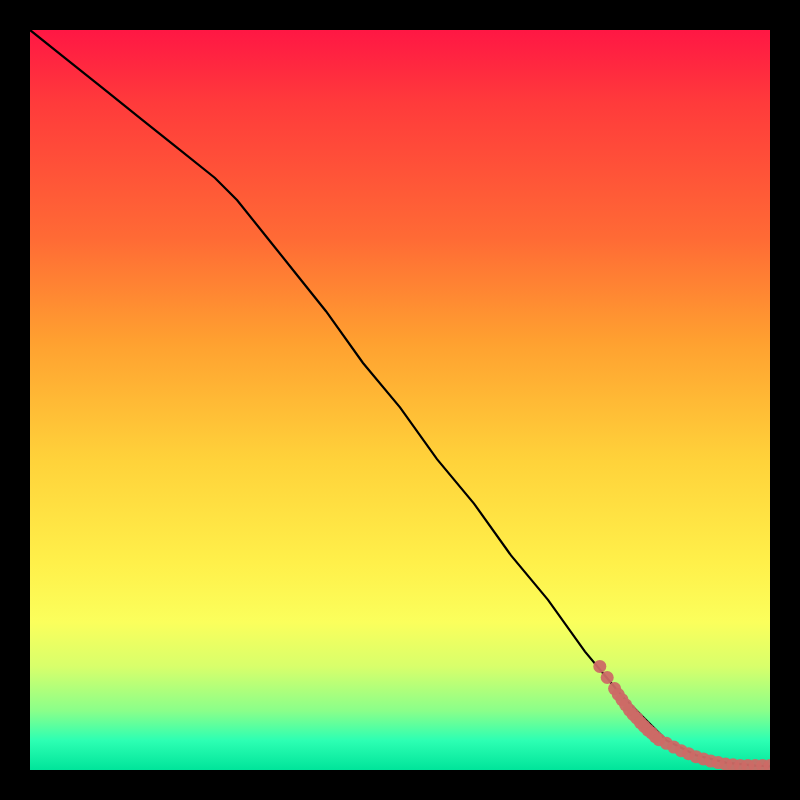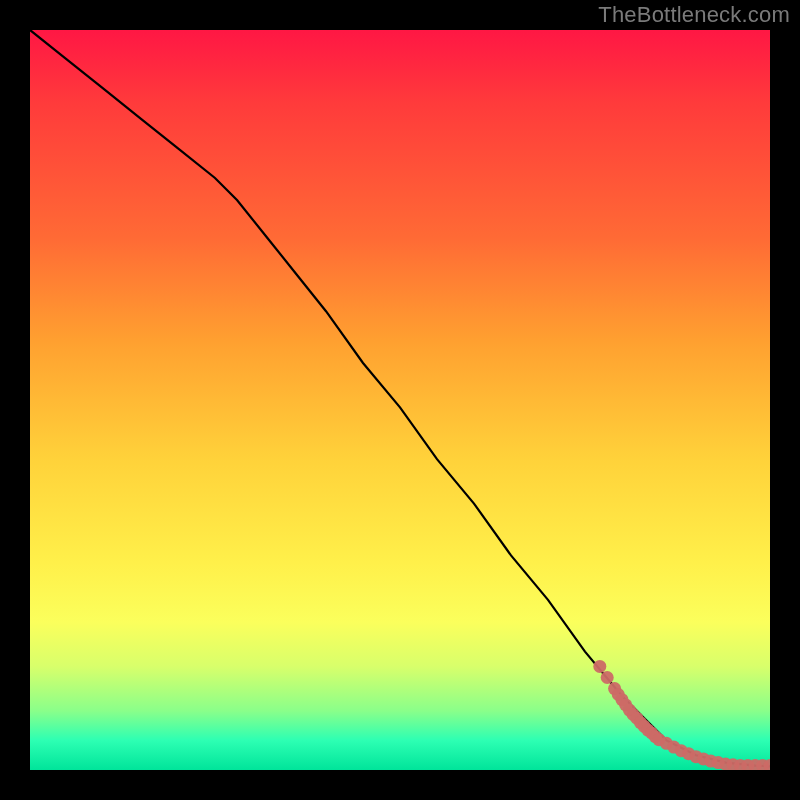--- a/index.html
+++ b/index.html
@@ -52,21 +52,20 @@
     left: 0;
     top: 0;
     width: 740px;
     height: 740px;
   }
 </style>
 </head>
 <body>
 
 <div class="frame">
-  <div class="watermark">TheBottleneck.com</div>
 
   <div class="plot">
     <svg class="overlay" viewBox="0 0 740 740" preserveAspectRatio="none">
       <path id="curve-path" fill="none" stroke="#000000" stroke-width="2.2" stroke-linecap="round" d="M0.00 0.00 L37.00 29.60 L74.00 59.20 L111.00 88.80 L148.00 118.40 L185.00 148.00 L207.20 170.20 L236.80 207.20 L266.40 244.20 L296.00 281.20 L333.00 333.00 L370.00 377.40 L407.00 429.20 L444.00 473.60 L481.00 525.40 L518.00 569.80 L555.00 621.60 L592.00 666.00 L606.80 680.80 L621.60 695.60 L636.40 710.40 L651.20 717.80 L666.00 725.20 L680.80 728.90 L695.60 732.60 L710.40 734.08 L725.20 735.56 L740.00 736.30"></path>
       <g id="points-group">
           <circle cx="569.80" cy="636.40" r="6.5" fill="#cc6a66" fill-opacity="0.95"></circle>
           <circle cx="577.20" cy="647.50" r="6.5" fill="#cc6a66" fill-opacity="0.95"></circle>
           <circle cx="584.60" cy="658.60" r="6.5" fill="#cc6a66" fill-opacity="0.95"></circle>
           <circle cx="588.30" cy="664.52" r="6.5" fill="#cc6a66" fill-opacity="0.95"></circle>
           <circle cx="592.00" cy="669.70" r="6.5" fill="#cc6a66" fill-opacity="0.95"></circle>

